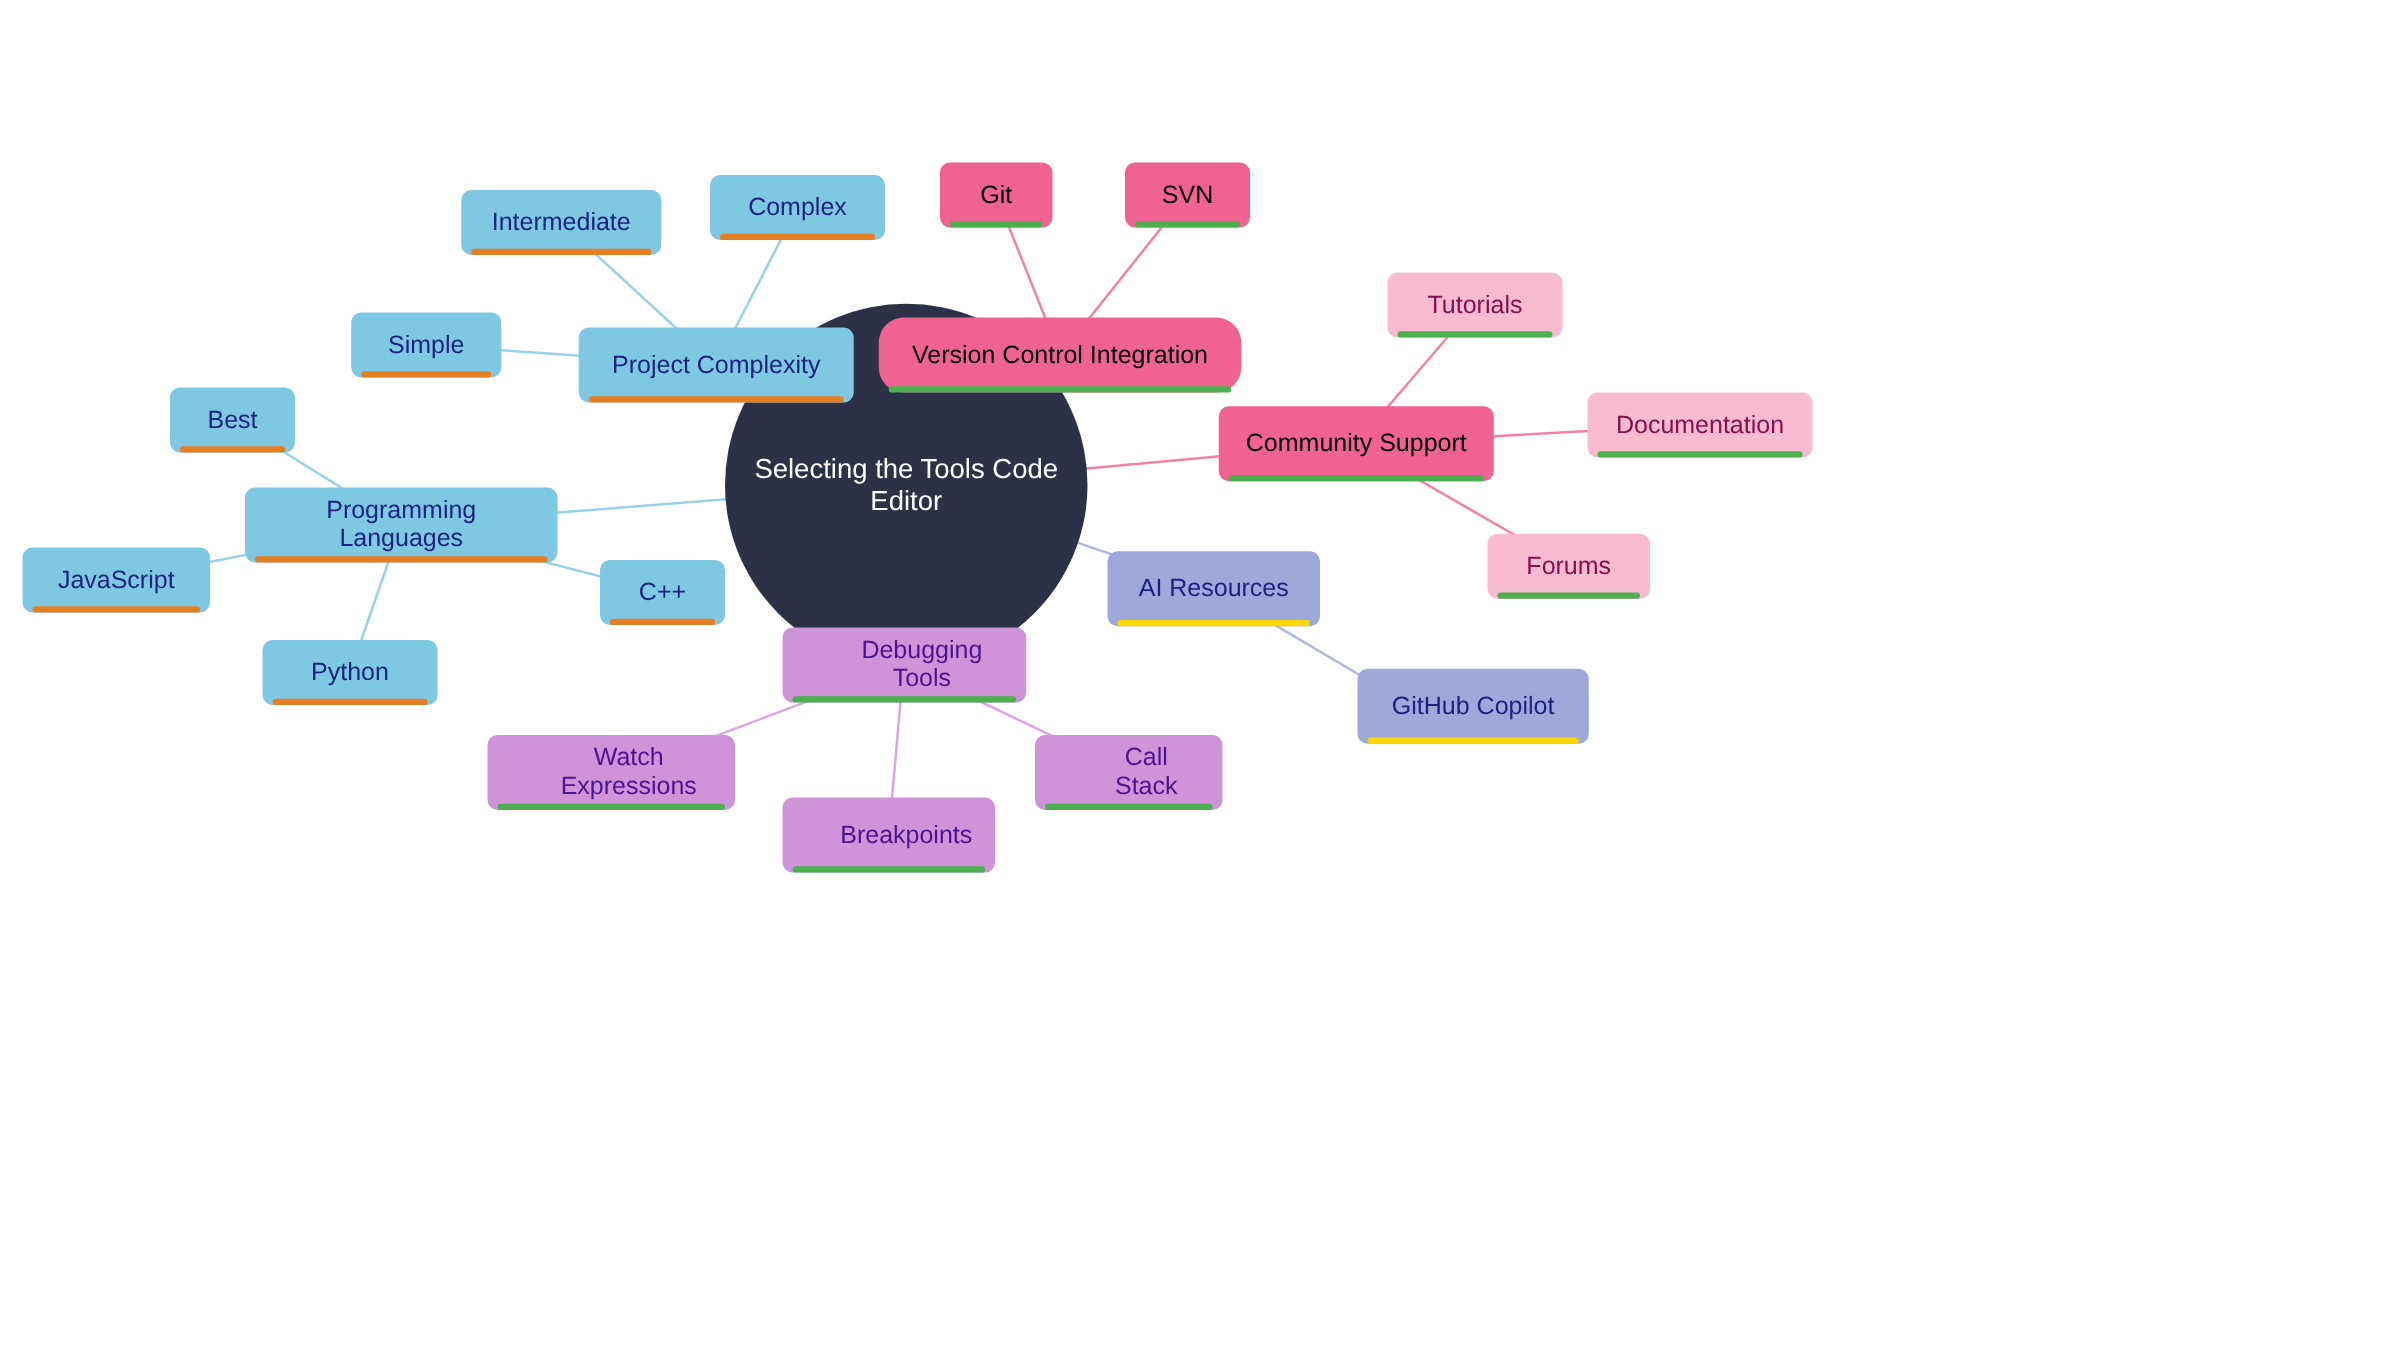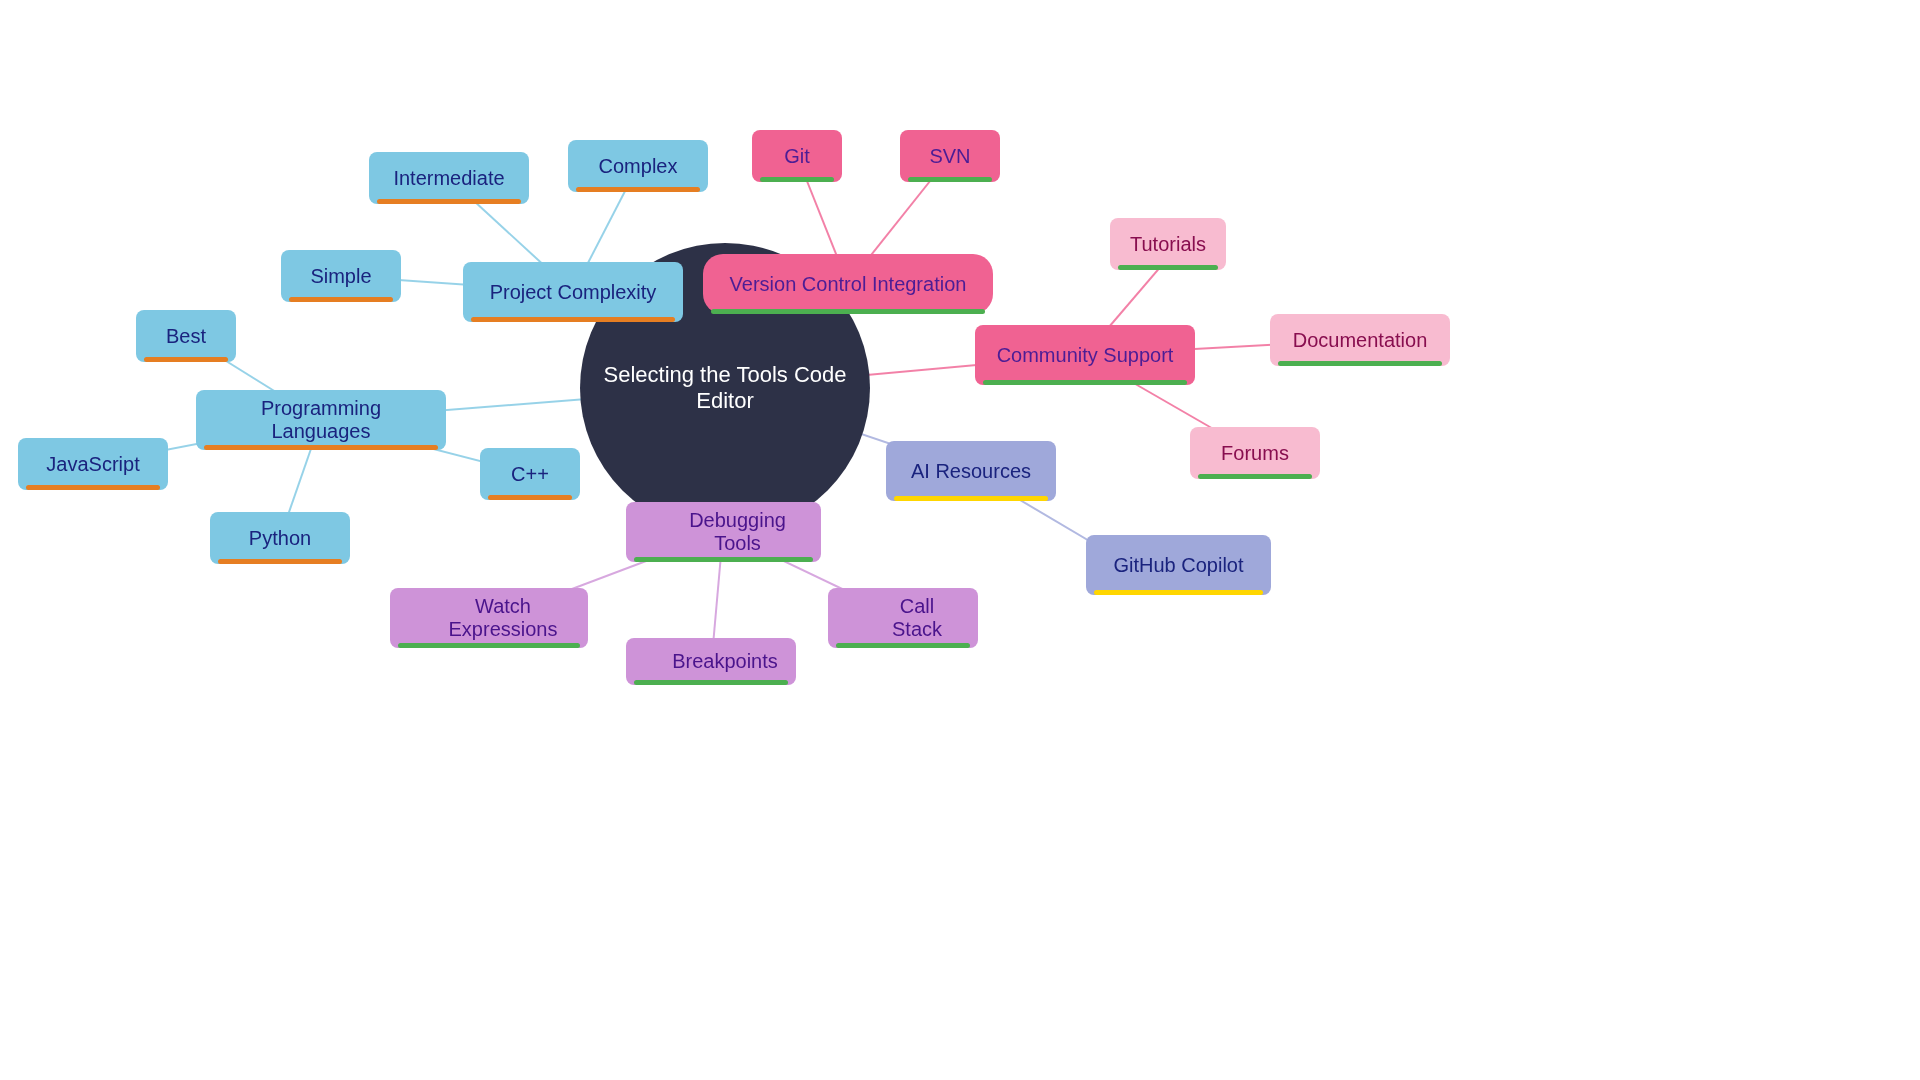--- a/index.html
+++ b/index.html
@@ -58,21 +58,21 @@
     
     .node-blue {
       background: #7ec8e3;
       color: #1a237e;
     }
     .node-blue::after { background: #e67e22; }
 
     
     .node-pink {
       background: #f06292;
-      color: #4c1d95;
+      color: #000000;
     }
     .node-pink::after { background: #4caf50; }
 
     
     .node-purple {
       background: #ce93d8;
       color: #4a148c;
       padding-left: 46px;
     }
     .node-purple::after { background: #4caf50; }
@@ -165,21 +165,21 @@
 <div class="node node-pink" id="n-git" style="left: 752px; top: 130px; width: 90px; height: 52px;">
   <span>Git</span>
 </div>
 <div class="node node-pink" id="n-svn" style="left: 900px; top: 130px; width: 100px; height: 52px;">
   <span>SVN</span>
 </div>
 <div class="node node-pink" id="n-communitySupport" style="left: 975px; top: 325px; width: 220px; height: 60px;">
   <span>Community Support</span>
 </div>
 
-<div class="node node-lightpink" id="n-tutorials" style="left: 1110px; top: 218px; width: 116px; height: 52px;">
+<div class="node node-lightpink" id="n-tutorials" style="left: 1110px; top: 218px; width: 140px; height: 52px;">
   <span>Tutorials</span>
 </div>
 <div class="node node-lightpink" id="n-documentation" style="left: 1270px; top: 314px; width: 180px; height: 52px;">
   <span>Documentation</span>
 </div>
 <div class="node node-lightpink" id="n-forums" style="left: 1190px; top: 427px; width: 130px; height: 52px;">
   <span>Forums</span>
 </div>
 
 <div class="node node-bluepurple" id="n-aiResources" style="left: 886px; top: 441px; width: 170px; height: 60px;">
@@ -188,18 +188,18 @@
 <div class="node node-githubblue" id="n-githubCopilot" style="left: 1038px; top: 535px; width: 185px; height: 60px;">
   <span>GitHub Copilot</span>
 </div>
 
 <div class="node node-purple" id="n-debuggingTools" style="left: 626px; top: 502px; width: 195px; height: 60px;">
   <span>Debugging Tools</span>
 </div>
 <div class="node node-purple" id="n-watchExpressions" style="left: 390px; top: 588px; width: 198px; height: 60px;">
   <span>Watch Expressions</span>
 </div>
-<div class="node node-purple" id="n-breakpoints" style="left: 626px; top: 638px; width: 170px; height: 47px;">
+<div class="node node-purple" id="n-breakpoints" style="left: 626px; top: 638px; width: 170px; height: 60px;">
   <span>Breakpoints</span>
 </div>
 <div class="node node-purple" id="n-callStack" style="left: 828px; top: 588px; width: 150px; height: 60px;">
   <span>Call Stack</span>
 </div>
 
 </body></html>

